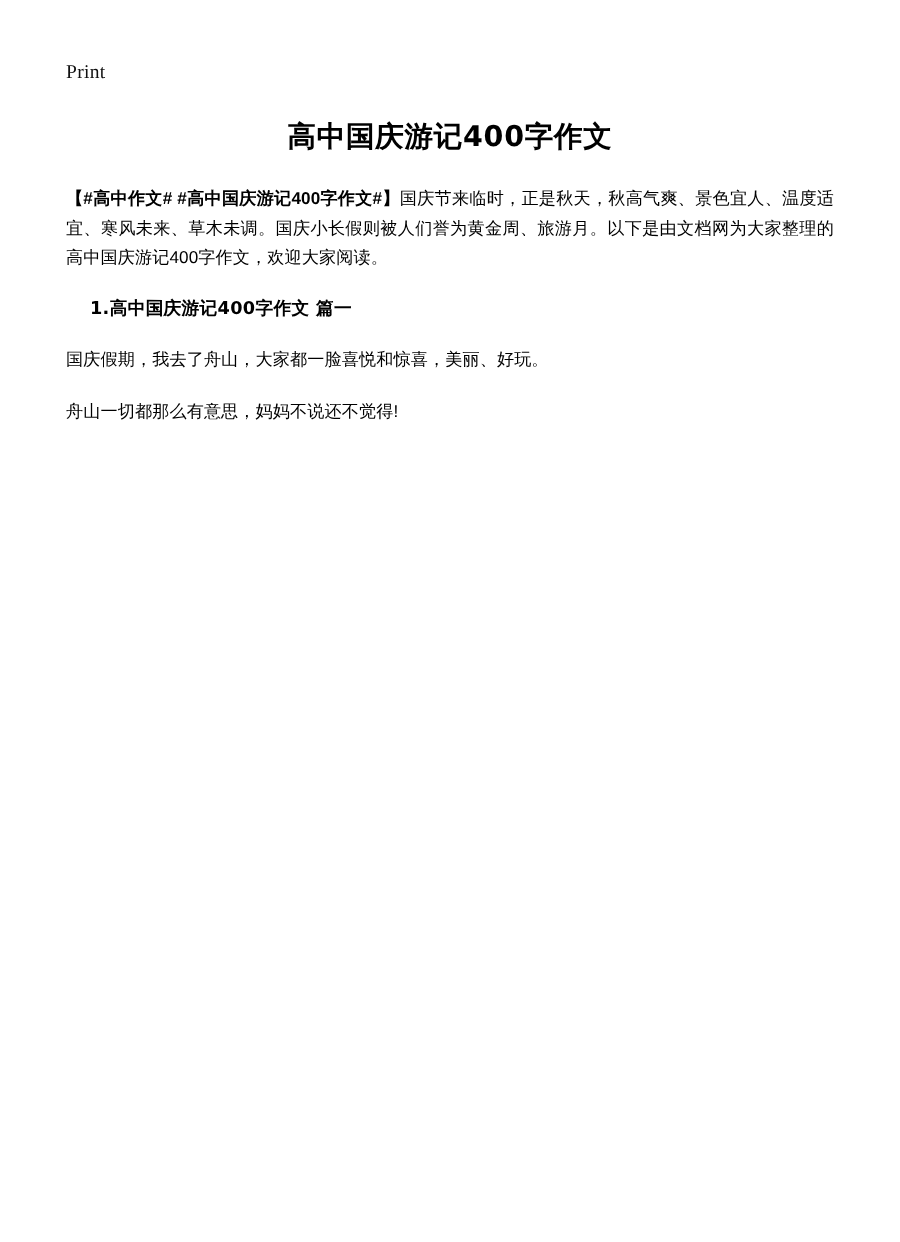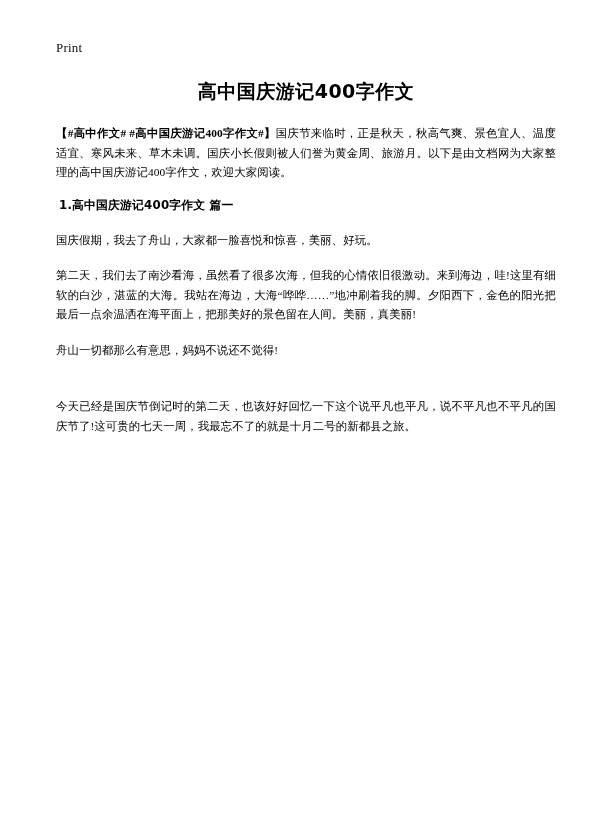--- a/index.html
+++ b/index.html
@@ -11,80 +11,78 @@
     width: 600px;
     height: 828px;
     font-family: "Liberation Serif", "DejaVu Serif", serif;
     color: #000000;
     overflow: hidden;
   }
   .page {
     width: 600px;
     height: 680px;
     box-sizing: border-box;
-    padding: 40px 44px 0 56px;
+    padding: 40px 44px 0 44px;
     position: relative;
   }
   .print-label {
     font-family: "Liberation Serif", "DejaVu Serif", serif;
     font-size: 13px;
     line-height: 16px;
     color: #111;
     margin: 0 0 22px 0;
     letter-spacing: 0.2px;
   }
   .doc-title {
     text-align: center;
     font-family: "DejaVu Sans", "Liberation Sans", sans-serif;
     font-weight: bold;
     font-size: 19px;
     line-height: 26px;
     margin: 0 0 20px 0;
     letter-spacing: 0.5px;
   }
   .para {
-    font-family: Liberation Serif, serif;
+    font-family: Liberation Sans, sans-serif;
     font-size: 11.4px;
     line-height: 19.5px;
     text-align: justify;
     text-justify: inter-ideograph;
     margin: 16px 0 13px 0;
     letter-spacing: 0.1px;
   }
   .para.lead {
     font-weight: normal;
   }
   .lead b {
     font-weight: bold;
   }
   .section-head {
     font-family: "DejaVu Sans", "Liberation Sans", sans-serif;
     font-weight: bold;
     font-size: 11.8px;
     line-height: 19px;
-    margin: 0 0 13px 3px;
+    margin: 0 0 13px 16px;
     letter-spacing: 0.2px;
   }
   .spacer-md { height: 8px; }
 </style>
 </head>
 <body>
 
 <div class="page">
 
   <div class="print-label">Print</div>
 
   <h1 class="doc-title">高中国庆游记400字作文</h1>
 
   <p class="para lead"><b>【#高中作文# #高中国庆游记400字作文#】</b><span>国庆节来临时，正是秋天，秋高气爽、景色宜人、温度适宜、寒风未来、草木未调。国庆小长假则被人们誉为黄金周、旅游月。以下是由文档网为大家整理的高中国庆游记400字作文，欢迎大家阅读。</span></p>
 
   <h2 class="section-head">1.高中国庆游记400字作文 篇一</h2>
 
   <p class="para">国庆假期，我去了舟山，大家都一脸喜悦和惊喜，美丽、好玩。</p>
-  <p class="para">第二天，我们去了南沙看海，虽然看了很多次海，但我的心情依旧很激动。来到海边，哇!这里有细软的白沙，湛蓝的大海。我站在海边，大海“哗哗……”地冲刷着我的脚。夕阳西下，金色的阳光把最后一点余温洒在海平面上，把那美好的景色留在人间。美丽，真美丽!</p>
   <p class="para">舟山一切都那么有意思，妈妈不说还不觉得!</p>
 
   <div class="spacer-md"></div>
 
 
-  <p class="para">今天已经是国庆节倒记时的第二天，也该好好回忆一下这个说平凡也平凡，说不平凡也不平凡的国庆节了!这可贵的七天一周，我最忘不了的就是十月二号的新都县之旅。</p>
 
 </div>
 
 </body></html>

